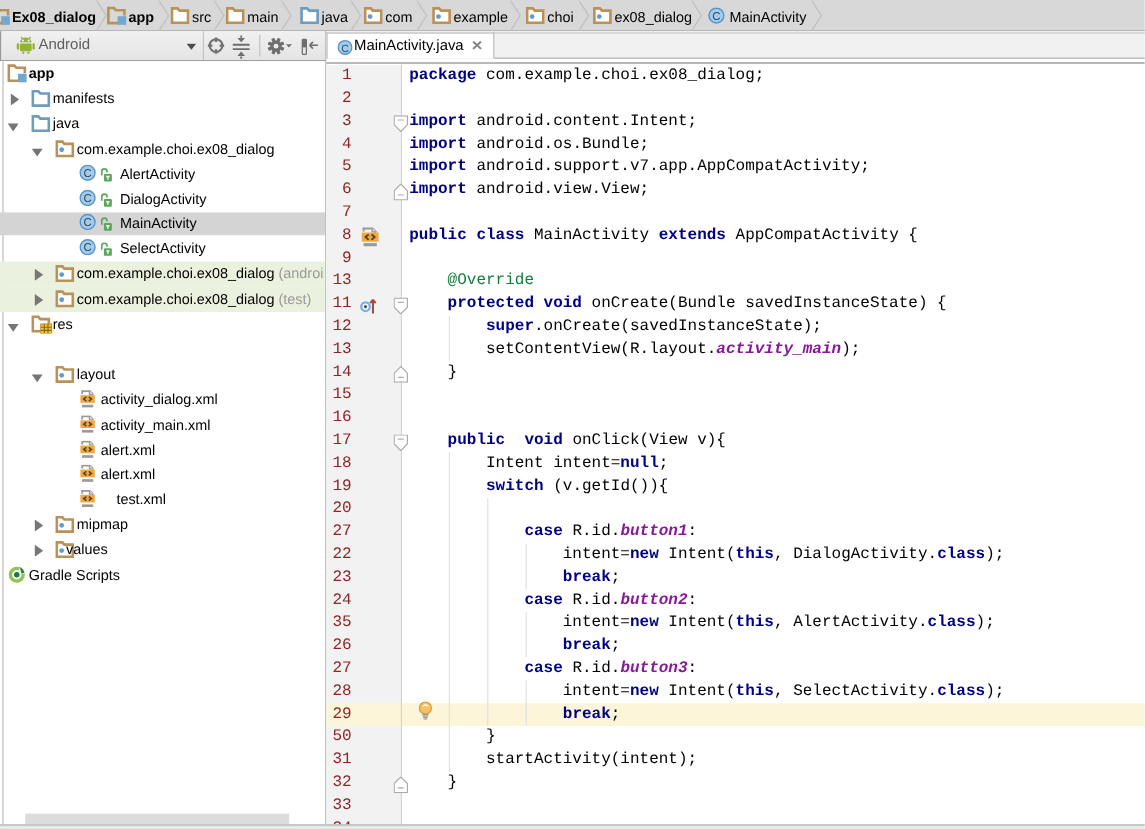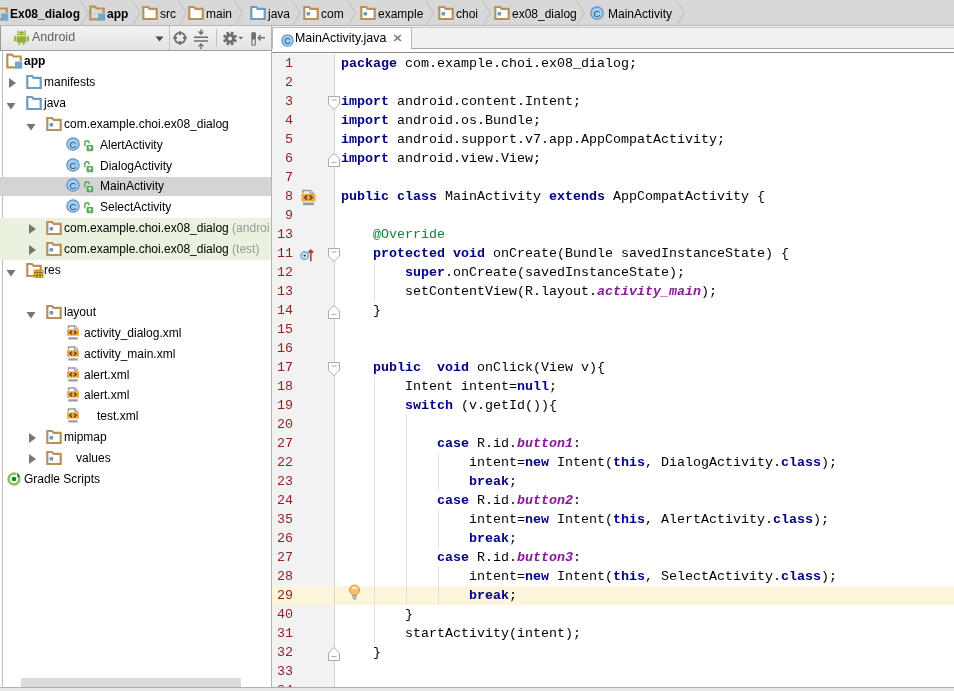--- a/index.html
+++ b/index.html
@@ -395,21 +395,21 @@
         <span style="position:absolute;left:64px;top:3px;">mipmap</span>
       </div>
       <div class="row " style="top:397.09999999999997px">
         <span class="arrow" style="left:27px;top:5px"><svg width="10" height="10">
             <path d="M2 0 L9 5 L2 10 Z" fill="#777"></path>
           </svg></span>
         <span class="ticon" style="left:46px;top:2px"><svg width="16" height="16">
             <path d="M1.3 14 V2 H6 L7.6 3.9 H14.7 V14 Z" fill="#fff" stroke="#b99159" stroke-width="2.2"></path>
             <circle cx="5.4" cy="8.8" r="2" fill="#6699cc"></circle>
           </svg></span>
-        <span style="position:absolute;left:76px;top:3px;">values</span>
+        <span style="position:absolute;left:55px;top:3px;">values</span>
       </div>
       <div class="row " style="top:418px">
         <span class="ticon" style="left:6px;top:2px"><svg width="16" height="16">
             <circle cx="8" cy="8" r="5.3" fill="none" stroke="#94c25a" stroke-width="2.8"></circle>
             <path d="M8 8 L12 -1.5 L18 6 Z" fill="#fff"></path>
             <path d="M10.5 1.6 A 6.9 6.9 0 0 1 14.35 6.3 L11.8 6.9 Z" fill="#2e7d43"></path>
             <circle cx="8" cy="8" r="2.3" fill="#13803c"></circle>
           </svg></span>
         <span style="position:absolute;left:24px;top:3px;">Gradle Scripts</span>
       </div>
@@ -443,21 +443,21 @@
         <div style="height:19px">20</div>
         <div style="height:19px">27</div>
         <div style="height:19px">22</div>
         <div style="height:19px">23</div>
         <div style="height:19px">24</div>
         <div style="height:19px">35</div>
         <div style="height:19px">26</div>
         <div style="height:19px">27</div>
         <div style="height:19px">28</div>
         <div style="height:19px">29</div>
-        <div style="height:19px">40</div>
+        <div style="height:19px">50</div>
         <div style="height:19px">31</div>
         <div style="height:19px">32</div>
         <div style="height:19px">33</div>
         <div style="height:19px">34</div>
       </div>
     <div id="lines"><div style="height:19px"><span class="kw">package</span> com.example.choi.ex08_dialog;</div><div style="height:19px"></div><div style="height:19px"><span class="kw">import</span> android.content.Intent;</div><div style="height:19px"><span class="kw">import</span> android.os.Bundle;</div><div style="height:19px"><span class="kw">import</span> android.support.v7.app.AppCompatActivity;</div><div style="height:19px"><span class="kw">import</span> android.view.View;</div><div style="height:19px"></div><div style="height:19px"><span class="kw">public class</span> MainActivity <span class="kw">extends</span> AppCompatActivity {</div><div style="height:19px"></div><div style="height:19px">    <span class="ann">@Override</span></div><div style="height:19px">    <span class="kw">protected void</span> onCreate(Bundle savedInstanceState) {</div><div style="height:19px">        <span class="kw">super</span>.onCreate(savedInstanceState);</div><div style="height:19px">        setContentView(R.layout.<span class="fld">activity_main</span>);</div><div style="height:19px">    }</div><div style="height:19px"></div><div style="height:19px"></div><div style="height:19px">    <span class="kw">public</span>  <span class="kw">void</span> onClick(View v){</div><div style="height:19px">        Intent intent=<span class="kw">null</span>;</div><div style="height:19px">        <span class="kw">switch</span> (v.getId()){</div><div style="height:19px"></div><div style="height:19px">            <span class="kw">case</span> R.id.<span class="fld">button1</span>:</div><div style="height:19px">                intent=<span class="kw">new</span> Intent(<span class="kw">this</span>, DialogActivity.<span class="kw">class</span>);</div><div style="height:19px">                <span class="kw">break</span>;</div><div style="height:19px">            <span class="kw">case</span> R.id.<span class="fld">button2</span>:</div><div style="height:19px">                intent=<span class="kw">new</span> Intent(<span class="kw">this</span>, AlertActivity.<span class="kw">class</span>);</div><div style="height:19px">                <span class="kw">break</span>;</div><div style="height:19px">            <span class="kw">case</span> R.id.<span class="fld">button3</span>:</div><div style="height:19px">                intent=<span class="kw">new</span> Intent(<span class="kw">this</span>, SelectActivity.<span class="kw">class</span>);</div><div style="height:19px">                <span class="kw">break</span>;</div><div style="height:19px">        }</div><div style="height:19px">        startActivity(intent);</div><div style="height:19px">    }</div><div style="height:19px"></div><div style="height:19px"></div></div>
   <div class="guide" style="left:101.5px;top:209px;height:38px"></div>
       <div class="guide" style="left:101.5px;top:323px;height:266px"></div>
       <div class="guide" style="left:133.5px;top:361px;height:190px"></div>
       <div class="guide" style="left:165.5px;top:399px;height:38px"></div>

